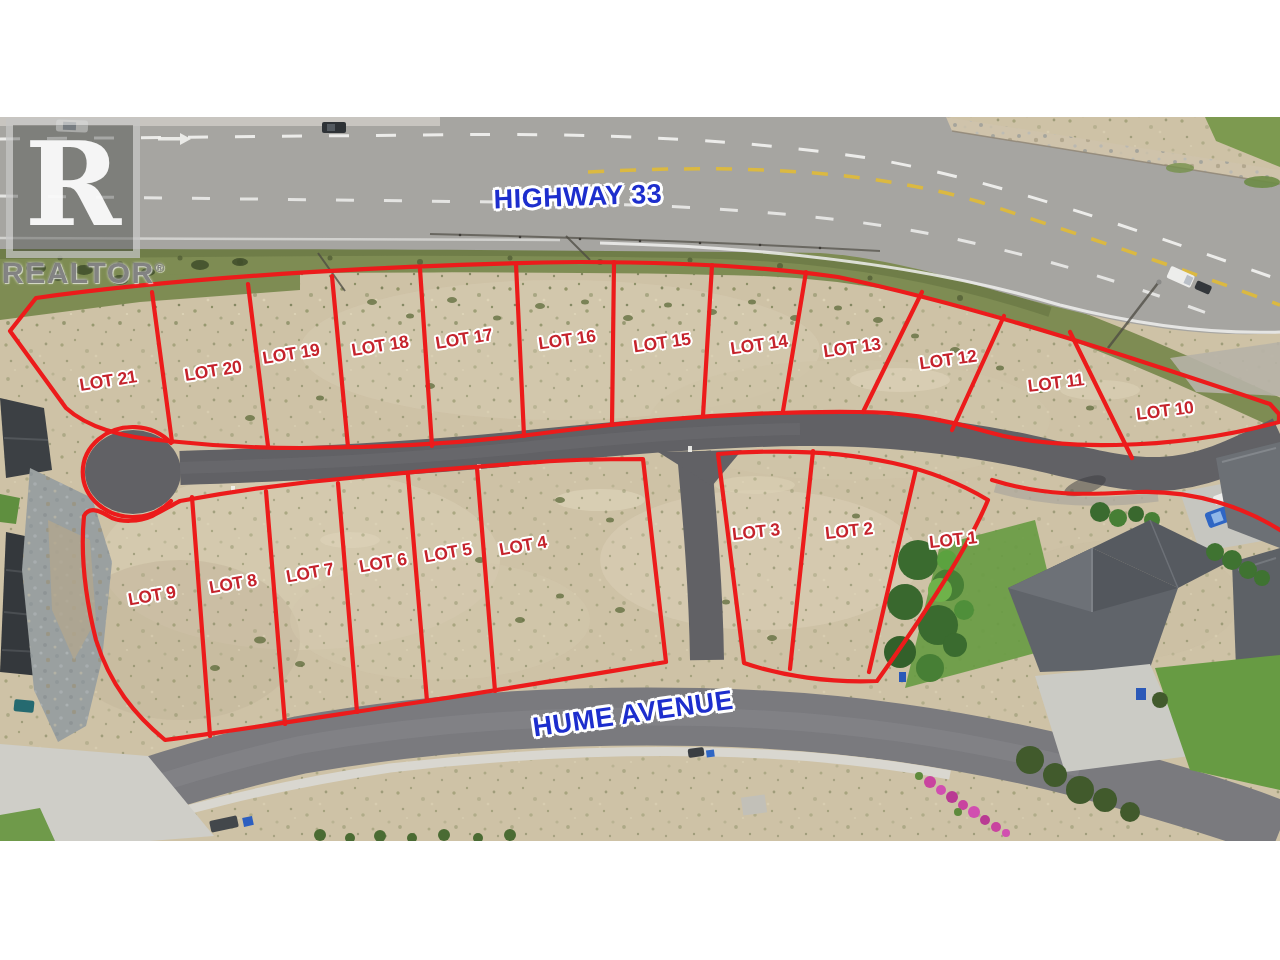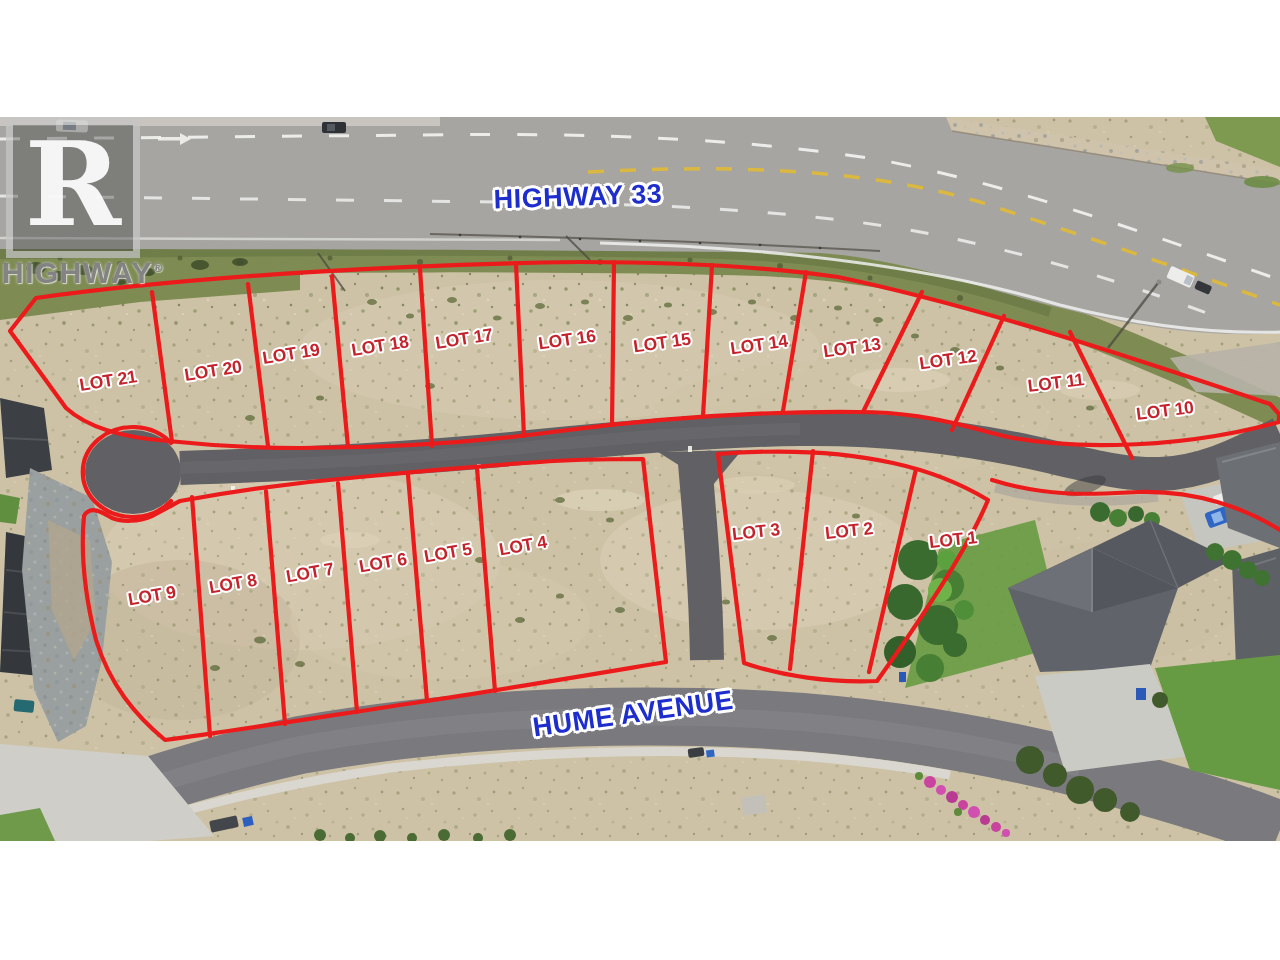--- a/index.html
+++ b/index.html
@@ -398,17 +398,17 @@
       <div class="lot-label" style="left: 756px; top: 532px; transform: translate(-50%, -50%) rotate(-6deg);">LOT 3</div>
       <div class="lot-label" style="left: 849px; top: 531px; transform: translate(-50%, -50%) rotate(-6deg);">LOT 2</div>
       <div class="lot-label" style="left: 953px; top: 540px; transform: translate(-50%, -50%) rotate(-6deg);">LOT 1</div>
     </div>
 
 <div id="watermark">
   <div class="wm-box">
     <span class="wm-r">R</span>
   </div>
   <div class="wm-brand">
-    <span>HIGHWAY</span><sup>®</sup>
+    <span>REALTOR</span><sup>®</sup>
   </div>
 </div>
 
 </div>
 
 </body></html>

